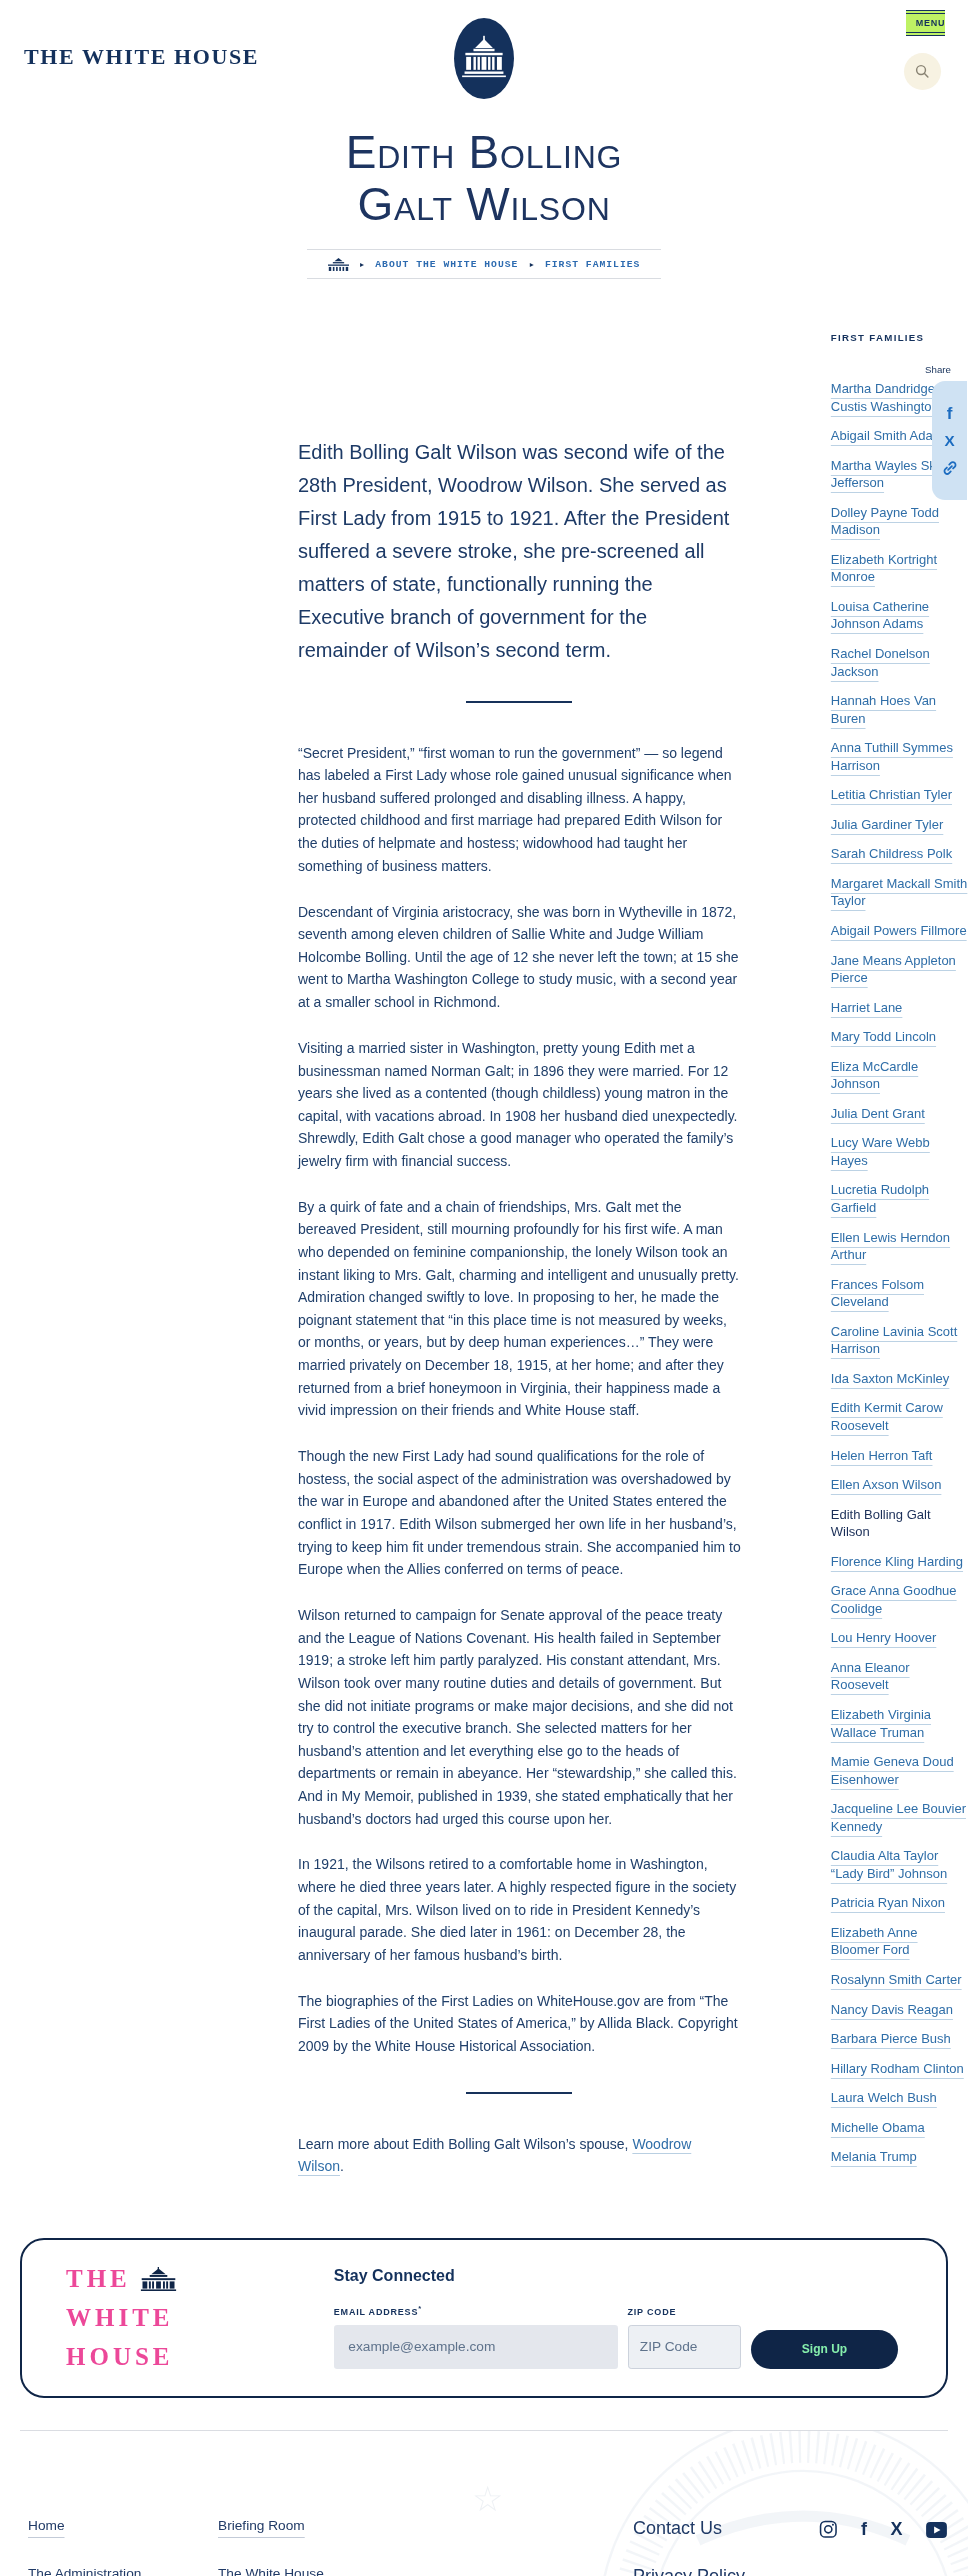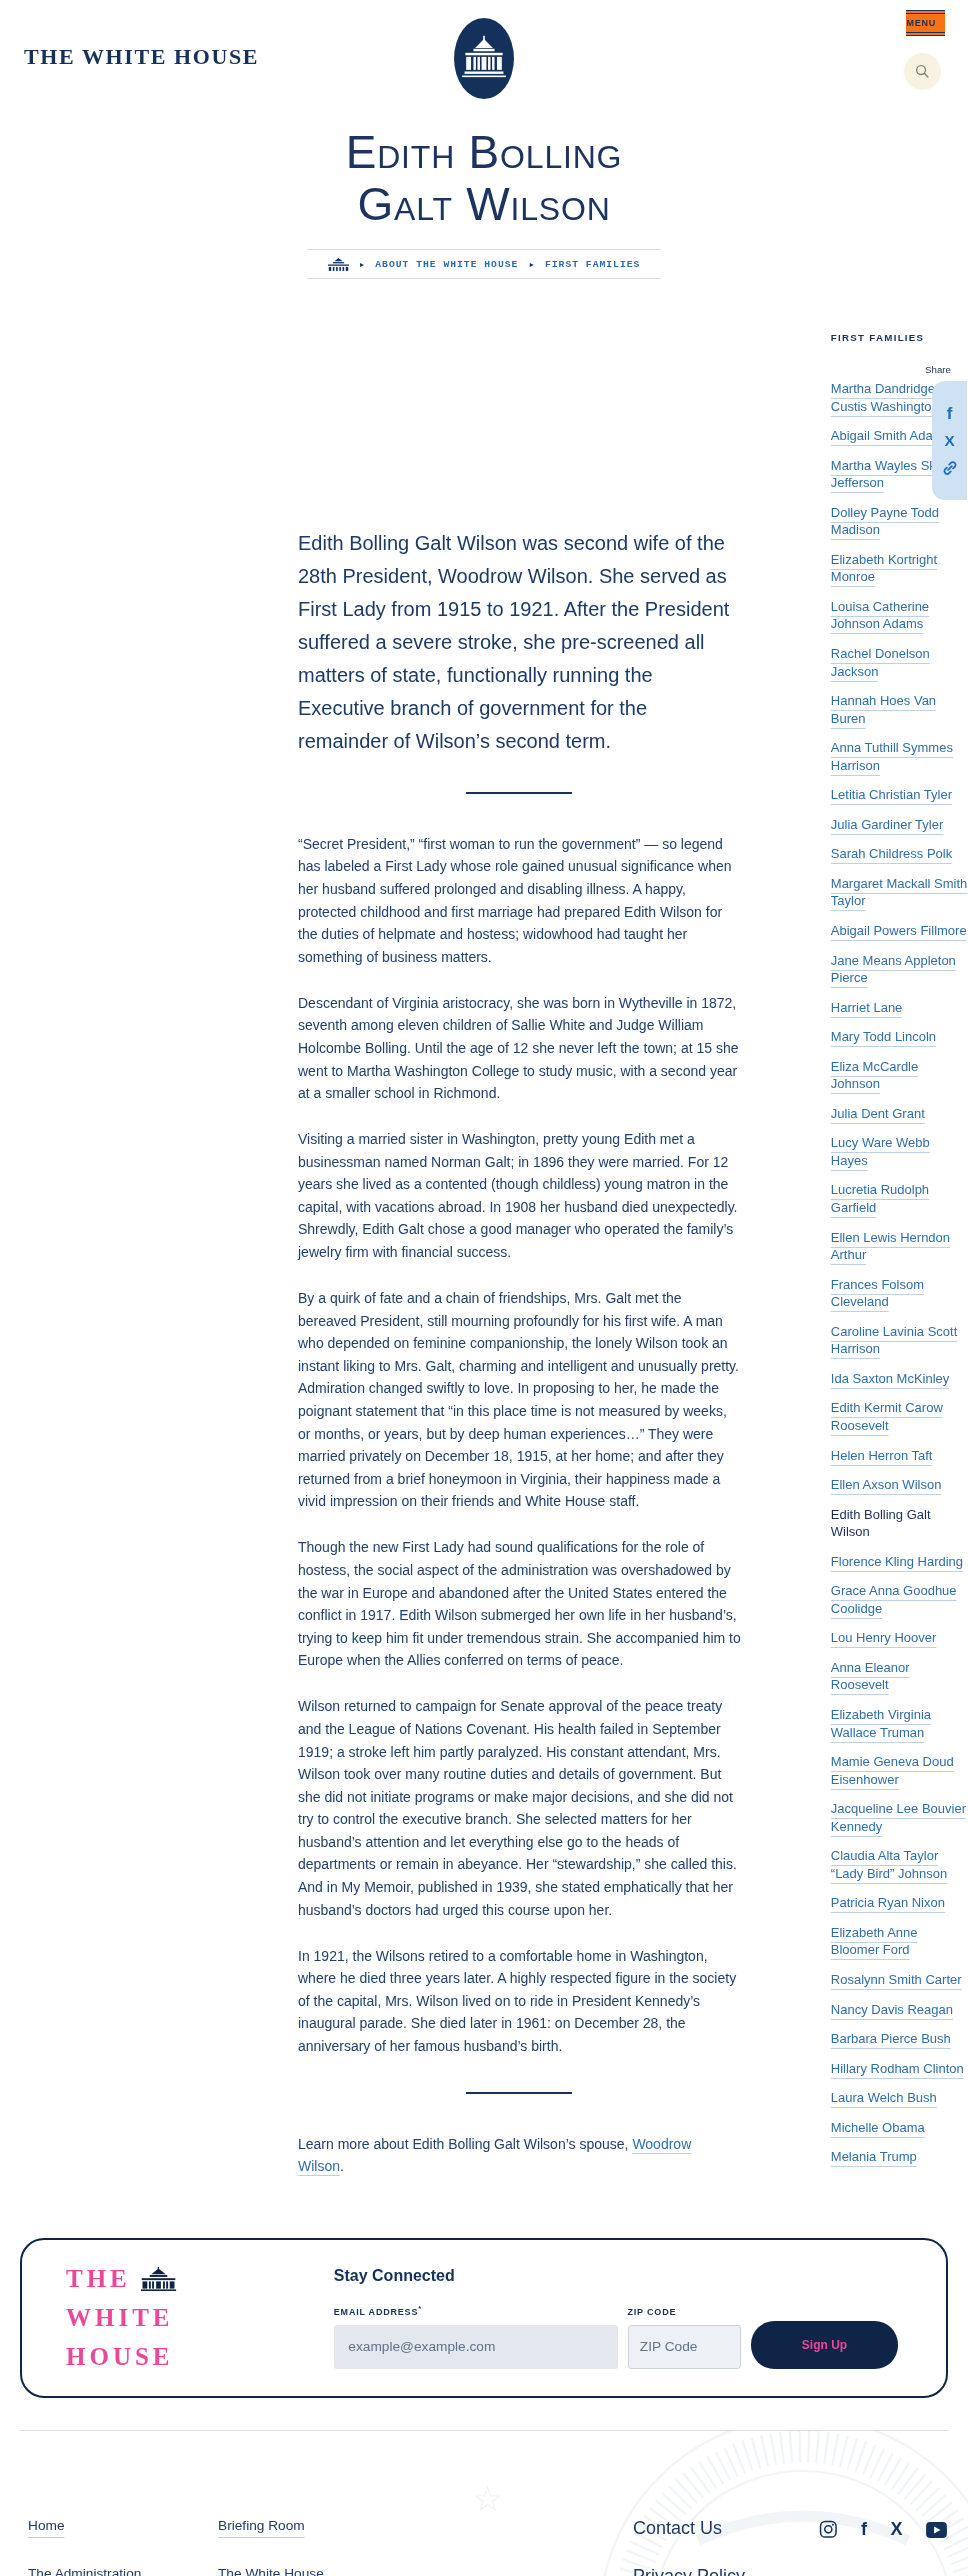--- a/index.html
+++ b/index.html
@@ -11,24 +11,24 @@
 
   
   .header { position:relative; height:97px; background:#fff; }
   .wordmark {
     position:absolute; left:24px; top:44px;
     font-family:"Liberation Serif", serif; font-weight:700;
     font-size:22px; letter-spacing:1.6px; color:#14315c; white-space:nowrap;
   }
   .logo-oval { position:absolute; left:454px; top:18px; }
   .menu-btn {
-    position:absolute; right:22.6px; top:9.7px; width:39px; text-align:left;
+    position:absolute; right:22.6px; top:9.7px; width:39px; text-align:right;
     border-top:4px double #14315c; border-bottom:4px double #14315c;
     padding:4px 0 4.8px; color:#14315c; font-size:9px; font-weight:700;
-    letter-spacing:0.8px; cursor:pointer; background:#f97316;
+    letter-spacing:0.8px; cursor:pointer; background:#bef264;
   }
   .search-btn {
     position:absolute; right:27.4px; top:53px; width:37px; height:37px;
     border-radius:50%; background:#f7f2e2; display:flex;
     align-items:center; justify-content:center; cursor:pointer;
   }
 
   
   .hero-title {
     margin-top:29px; text-align:center;
@@ -105,22 +105,22 @@
     width:284px; height:44px; background:#e4e7ed; border:0; border-radius:3.2px;
     padding:0 14.5px; font-size:13.7px; color:#1f3c68; font-family:"Liberation Sans", sans-serif;
   }
   .zip-group { margin-left:9.7px; }
   .zip-input {
     width:113px; height:44px; background:#edf0f4; border:0.8px solid #ccd2dc; border-radius:3.2px;
     padding:0 11.3px; font-size:13.7px; color:#1f3c68; font-family:"Liberation Sans", sans-serif;
   }
   input::placeholder { color:#5f738c; opacity:1; }
   .signup-btn {
-    margin-left:10.5px; width:147px; height:48px; border:0; border-radius:23.4px;
-    background:#0f2547; color:#ec4899; font-size:12px; font-weight:600;
+    margin-left:10.5px; width:147px; height:39px; border:0; border-radius:23.4px;
+    background:#0f2547; color:#86efac; font-size:12px; font-weight:600;
     font-family:"Liberation Sans", sans-serif; cursor:pointer;
   }
 
   
   .footer-divider { height:0.8px; background:#dadde2; margin:32px 20px 0; }
   .footer { position:relative; overflow:hidden; padding:87px 0 71px 28px; }
   .footer-cols { position:relative; display:flex; z-index:2; }
   .f-col1 { width:190px; }
   .f-col2 { width:415px; }
   .f-col3 { width:186px; }
@@ -207,20 +207,21 @@
     <p class="intro">Edith Bolling Galt Wilson was second wife of the 28th President, Woodrow Wilson. She served as First Lady from 1915 to 1921. After the President suffered a severe stroke, she pre-screened all matters of state, functionally running the Executive branch of government for the remainder of Wilson’s second term.</p>
     <hr class="section-divider">
     <div>
         <p class="body-p">“Secret President,” “first woman to run the government” — so legend has labeled a First Lady whose role gained unusual significance when her husband suffered prolonged and disabling illness. A happy, protected childhood and first marriage had prepared Edith Wilson for the duties of helpmate and hostess; widowhood had taught her something of business matters.</p>
         <p class="body-p">Descendant of Virginia aristocracy, she was born in Wytheville in 1872, seventh among eleven children of Sallie White and Judge William Holcombe Bolling. Until the age of 12 she never left the town; at 15 she went to Martha Washington College to study music, with a second year at a smaller school in Richmond.</p>
         <p class="body-p">Visiting a married sister in Washington, pretty young Edith met a businessman named Norman Galt; in 1896 they were married. For 12 years she lived as a contented (though childless) young matron in the capital, with vacations abroad. In 1908 her husband died unexpectedly. Shrewdly, Edith Galt chose a good manager who operated the family’s jewelry firm with financial success.</p>
         <p class="body-p">By a quirk of fate and a chain of friendships, Mrs. Galt met the bereaved President, still mourning profoundly for his first wife. A man who depended on feminine companionship, the lonely Wilson took an instant liking to Mrs. Galt, charming and intelligent and unusually pretty. Admiration changed swiftly to love. In proposing to her, he made the poignant statement that “in this place time is not measured by weeks, or months, or years, but by deep human experiences…” They were married privately on December 18, 1915, at her home; and after they returned from a brief honeymoon in Virginia, their happiness made a vivid impression on their friends and White House staff.</p>
         <p class="body-p">Though the new First Lady had sound qualifications for the role of hostess, the social aspect of the administration was overshadowed by the war in Europe and abandoned after the United States entered the conflict in 1917. Edith Wilson submerged her own life in her husband’s, trying to keep him fit under tremendous strain. She accompanied him to Europe when the Allies conferred on terms of peace.</p>
         <p class="body-p">Wilson returned to campaign for Senate approval of the peace treaty and the League of Nations Covenant. His health failed in September 1919; a stroke left him partly paralyzed. His constant attendant, Mrs. Wilson took over many routine duties and details of government. But she did not initiate programs or make major decisions, and she did not try to control the executive branch. She selected matters for her husband’s attention and let everything else go to the heads of departments or remain in abeyance. Her “stewardship,” she called this. And in My Memoir, published in 1939, she stated emphatically that her husband’s doctors had urged this course upon her.</p>
         <p class="body-p">In 1921, the Wilsons retired to a comfortable home in Washington, where he died three years later. A highly respected figure in the society of the capital, Mrs. Wilson lived on to ride in President Kennedy’s inaugural parade. She died later in 1961: on December 28, the anniversary of her famous husband’s birth.</p>
+        <p class="body-p">The biographies of the First Ladies on WhiteHouse.gov are from “The First Ladies of the United States of America,” by Allida Black. Copyright 2009 by the White House Historical Association.</p>
       </div>
     <hr class="section-divider">
     <p class="learn-more">
       <span>Learn more about Edith Bolling Galt Wilson’s spouse, </span><a class="inline-link">Woodrow Wilson</a><span>.</span>
     </p>
   </div>
 
   <div class="sidebar">
     <div class="ff-heading">FIRST FAMILIES</div>
     <div>

